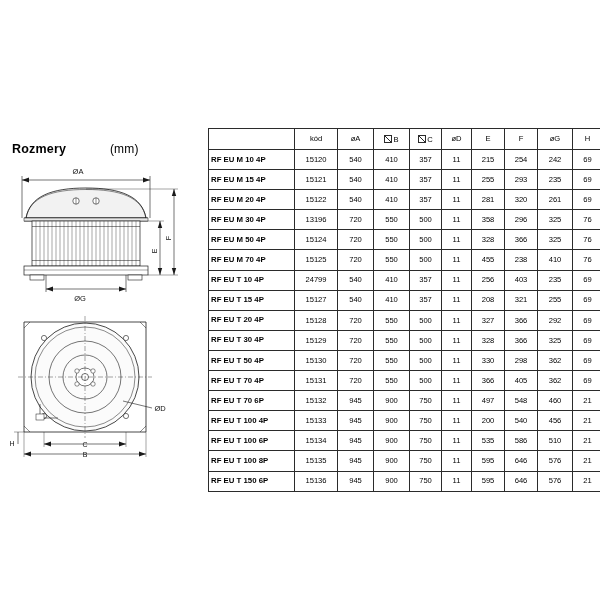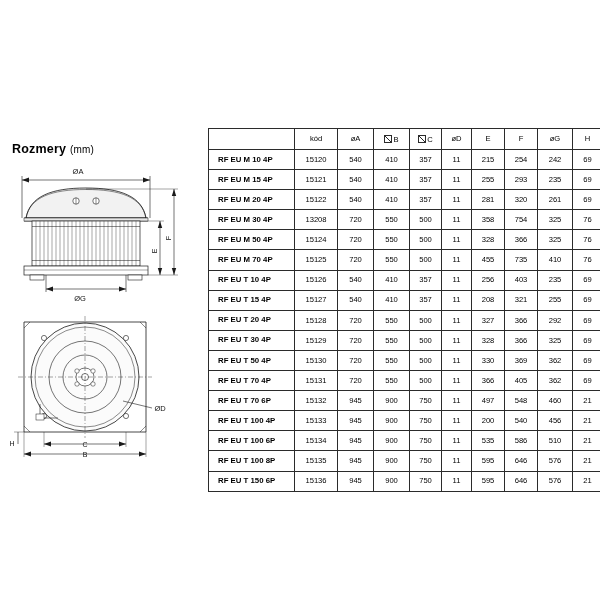--- a/index.html
+++ b/index.html
@@ -32,21 +32,22 @@
   .dim-title {
     position: absolute;
     left: 12px;
     top: 12px;
     font-size: 12.5px;
     font-weight: bold;
     letter-spacing: 0.2px;
   }
   .dim-title .unit {
     font-weight: normal;
-    font-size: 10px;
+    font-size: 12px;
+    margin-left: 40px;
   }
   .svg-wrap {
     position: absolute;
     left: 0px;
     top: 26px;
     width: 205px;
     height: 310px;
   }
 
   
@@ -71,21 +72,21 @@
     font-weight: normal;
     line-height: 1;
     white-space: nowrap;
   }
   table.specs thead th {
     font-size: 7.6px;
     height: 20px;
   }
   table.specs tbody td.model {
     text-align: left;
-    padding-left: 9px;
+    padding-left: 2px;
     font-weight: bold;
     font-size: 7.8px;
   }
   
   col.c-model { width: 86px; }
   col.c-kod   { width: 43px; }
   col.c-a     { width: 36px; }
   col.c-b     { width: 36px; }
   col.c-c     { width: 32px; }
   col.c-d     { width: 30px; }
@@ -347,27 +348,27 @@
             <td>410</td>
             <td>357</td>
             <td>11</td>
             <td>281</td>
             <td>320</td>
             <td>261</td>
             <td>69</td>
           </tr>
           <tr>
             <td class="model">RF EU M 30 4P</td>
-            <td>13208</td>
+            <td>13196</td>
             <td>720</td>
             <td>550</td>
             <td>500</td>
             <td>11</td>
             <td>358</td>
-            <td>754</td>
+            <td>296</td>
             <td>325</td>
             <td>76</td>
           </tr>
           <tr>
             <td class="model">RF EU M 50 4P</td>
             <td>15124</td>
             <td>720</td>
             <td>550</td>
             <td>500</td>
             <td>11</td>
@@ -377,27 +378,27 @@
             <td>76</td>
           </tr>
           <tr>
             <td class="model">RF EU M 70 4P</td>
             <td>15125</td>
             <td>720</td>
             <td>550</td>
             <td>500</td>
             <td>11</td>
             <td>455</td>
-            <td>735</td>
+            <td>238</td>
             <td>410</td>
             <td>76</td>
           </tr>
           <tr>
             <td class="model">RF EU T 10 4P</td>
-            <td>15126</td>
+            <td>24799</td>
             <td>540</td>
             <td>410</td>
             <td>357</td>
             <td>11</td>
             <td>256</td>
             <td>403</td>
             <td>235</td>
             <td>69</td>
           </tr>
           <tr>
@@ -437,21 +438,21 @@
             <td>69</td>
           </tr>
           <tr>
             <td class="model">RF EU T 50 4P</td>
             <td>15130</td>
             <td>720</td>
             <td>550</td>
             <td>500</td>
             <td>11</td>
             <td>330</td>
-            <td>369</td>
+            <td>298</td>
             <td>362</td>
             <td>69</td>
           </tr>
           <tr>
             <td class="model">RF EU T 70 4P</td>
             <td>15131</td>
             <td>720</td>
             <td>550</td>
             <td>500</td>
             <td>11</td>

